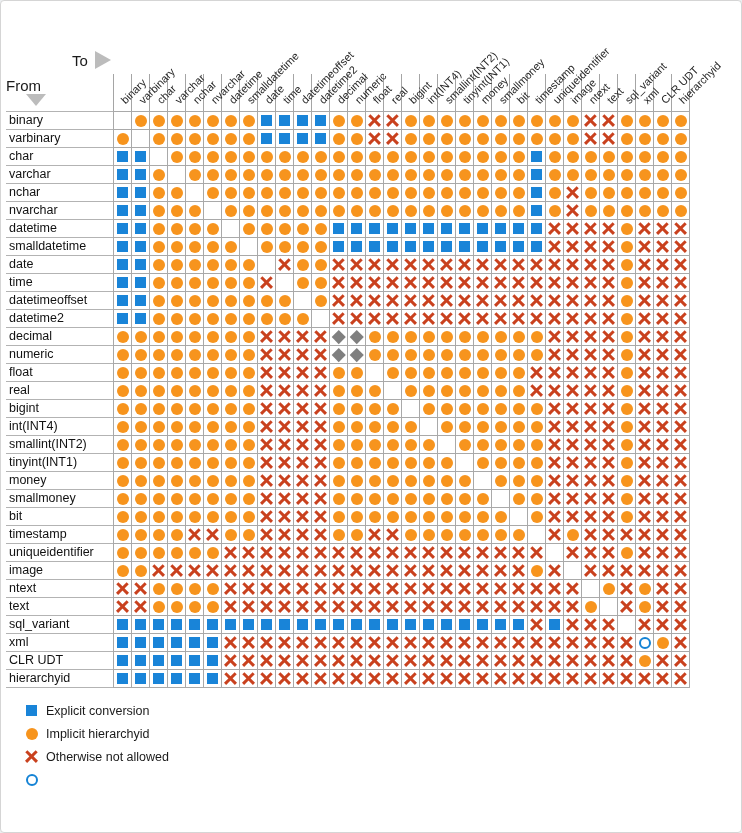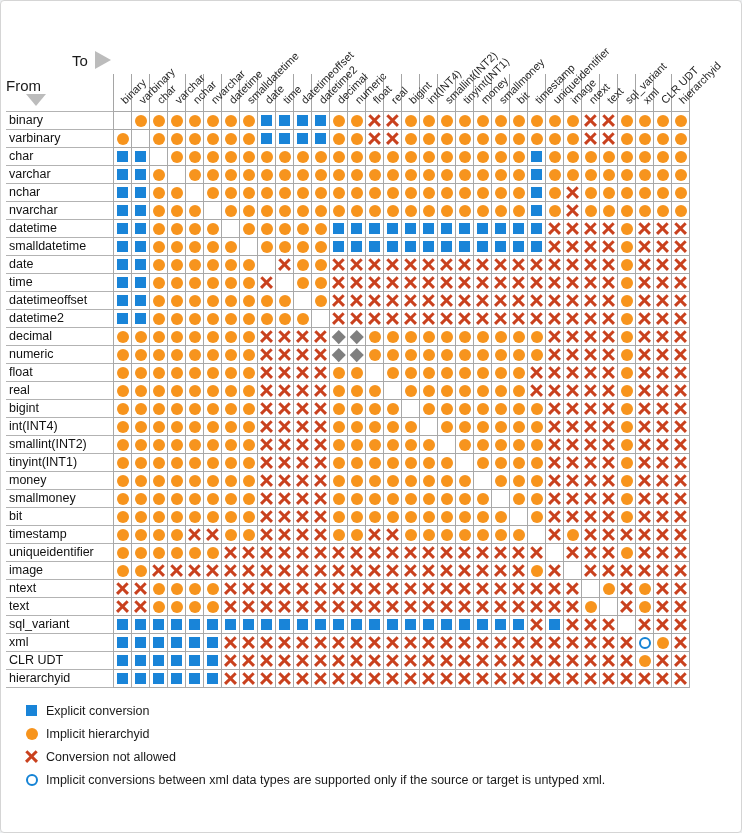--- a/index.html
+++ b/index.html
@@ -3083,29 +3083,28 @@
         </div>
         <div class="legend-text">
           <div>Implicit hierarchyid</div>
         </div>
       </div>
       <div class="legend-item">
         <div class="legend-icon">
           <span class="sym sym-X"></span>
         </div>
         <div class="legend-text">
-          <div>Conversion not allowed</div>
+          <div>Otherwise not allowed</div>
         </div>
       </div>
       <div class="legend-item">
         <div class="legend-icon">
           <span class="sym sym-O"></span>
         </div>
         <div class="legend-text">
-          <div>Implicit conversions between xml data types are supported only if the source or target is untyped xml.</div>
         </div>
       </div>
     </div>
 <div class="tick" style="left: 112px;"></div>
     <div class="tick" style="left: 130px;"></div>
     <div class="tick" style="left: 148px;"></div>
     <div class="tick" style="left: 166px;"></div>
     <div class="tick" style="left: 184px;"></div>
     <div class="tick" style="left: 202px;"></div>
     <div class="tick" style="left: 220px;"></div>

